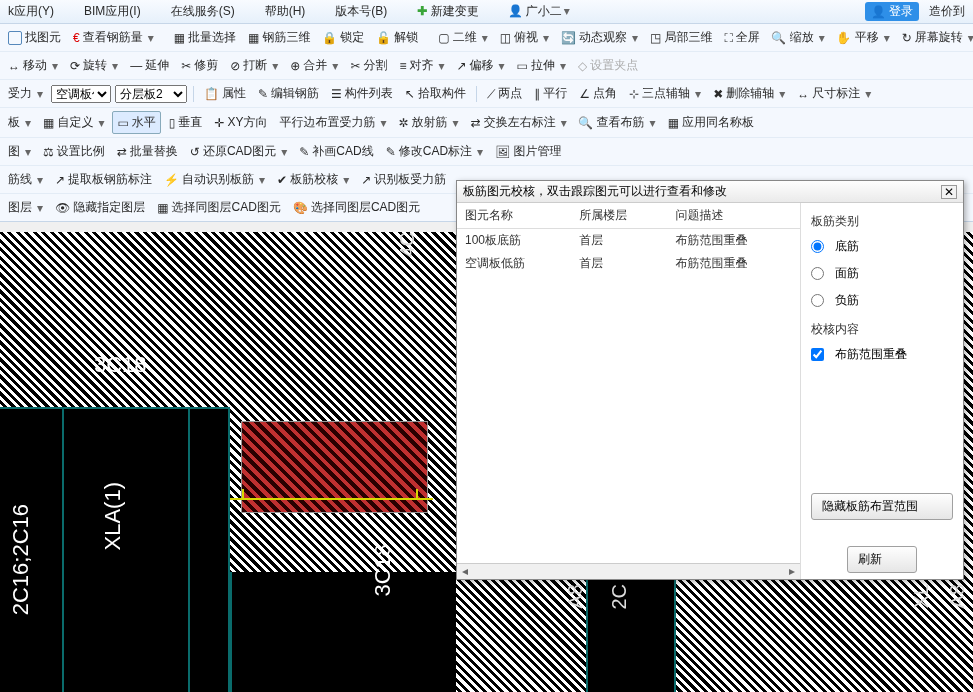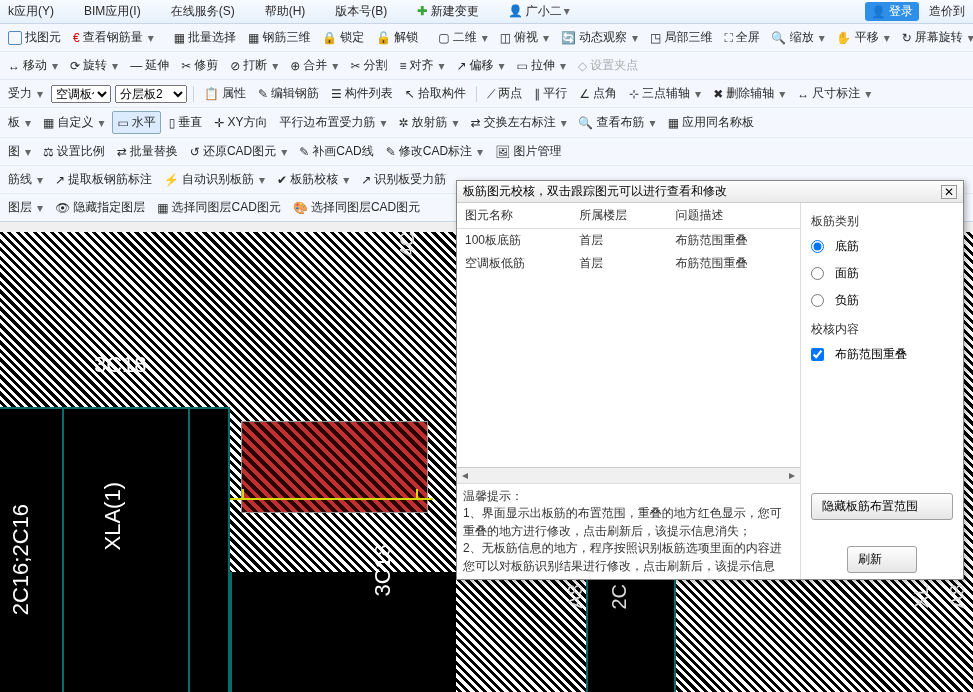--- a/index.html
+++ b/index.html
@@ -226,27 +226,20 @@
               <td>空调板低筋</td>
                 <td>首层</td>
                 <td>布筋范围重叠</td>
             </tr>
           </tbody>
         </table>
       </div>
       <div class="scroll-stub">
           <div class="scroll-track"></div>
         </div>
-      <div class="hint">
-        <div>温馨提示：</div>
-        <div>1、界面显示出板筋的布置范围，重叠的地方红色显示，您可</div>
-        <div>重叠的地方进行修改，点击刷新后，该提示信息消失；</div>
-        <div>2、无板筋信息的地方，程序按照识别板筋选项里面的内容进</div>
-        <div>您可以对板筋识别结果进行修改，点击刷新后，该提示信息</div>
-      </div>
     </div>
     <div class="right-pane">
       <div class="group-label">板筋类别</div>
       <label class="radio">
           <input type="radio" name="cat" checked="" style="">
           <span>底筋</span>
         </label>
       <label class="radio">
           <input type="radio" name="cat" style="">
           <span>面筋</span>

